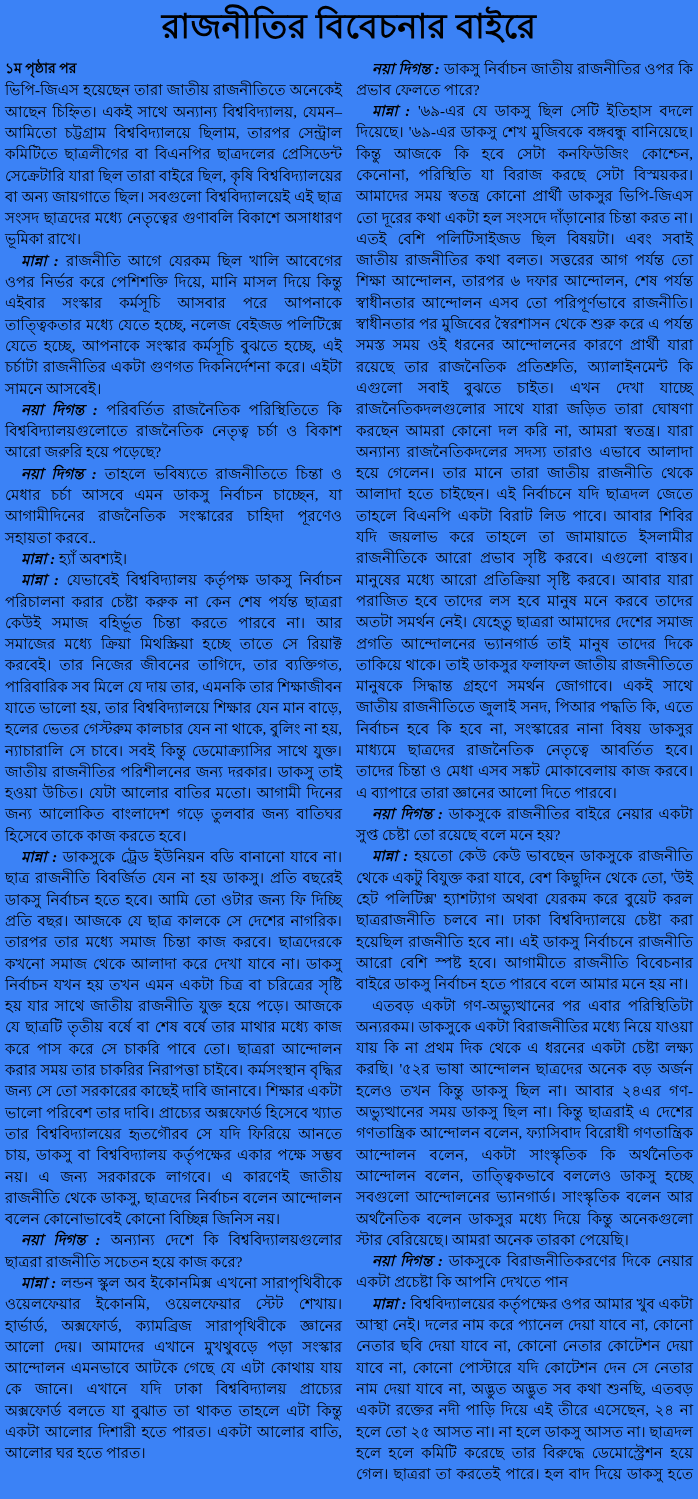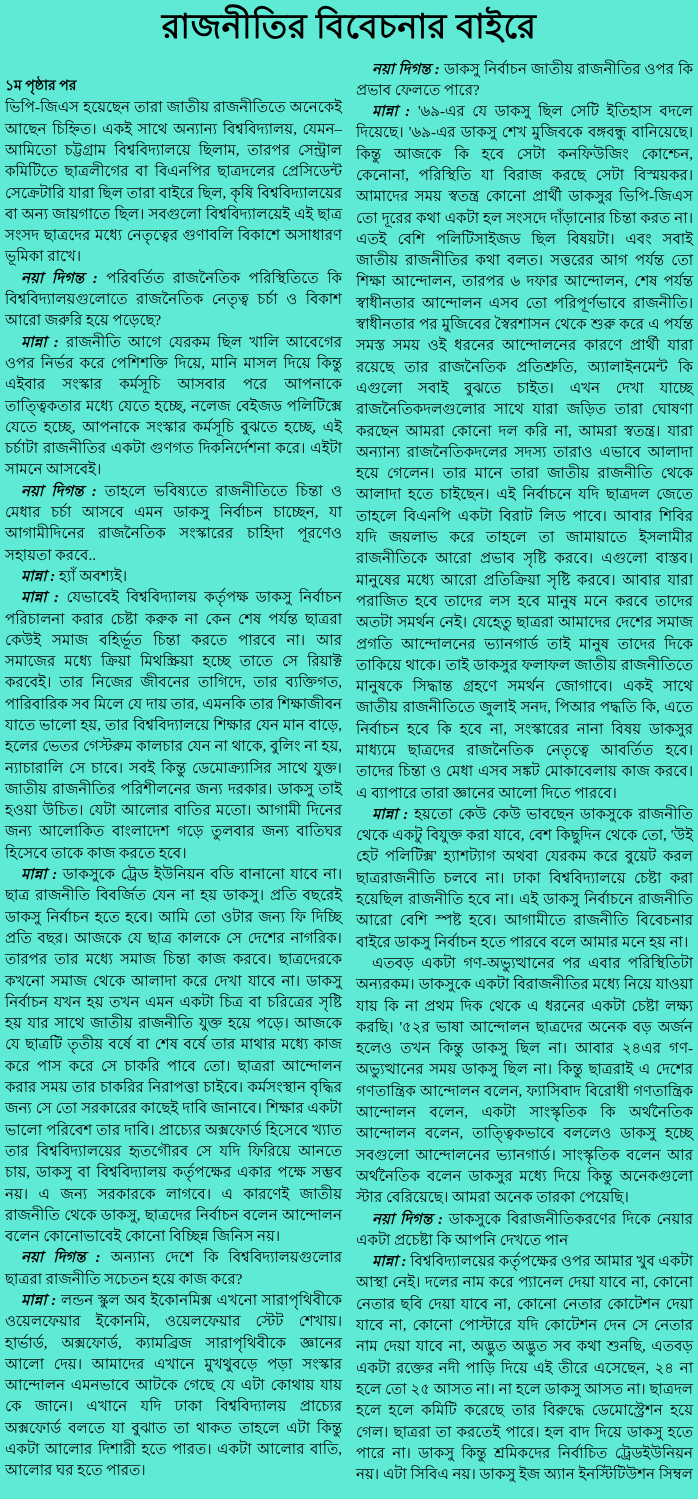--- a/index.html
+++ b/index.html
@@ -5,21 +5,21 @@
   html, body {
     margin: 0;
     padding: 0;
     background: #ffffff;
   }
   .page {
     position: relative;
     width: 698px;
     height: 1499px;
     box-sizing: border-box;
-    background: #5eead4;
+    background: #3b82f6;
     color: #000000;
     font-family: "Liberation Serif", "DejaVu Serif", serif;
     overflow: hidden;
   }
   .title {
     margin: 6px 0 10px 0;
     padding: 0;
     text-align: center;
     font-size: 34px;
     line-height: 1.25;
@@ -33,21 +33,21 @@
     height: 1432px;
     padding: 0 5px;
     font-size: 15px;
     line-height: 1.42;
     text-align: justify;
     text-justify: inter-word;
   }
   .cont-note {
     font-weight: 700;
     font-size: 14px;
-    margin: 17px 0 2px 0;
+    margin: 0 0 2px 0;
   }
   p.para {
     margin: 0;
     padding: 0;
   }
   p.para.indent {
     text-indent: 16px;
   }
   .speaker {
     font-weight: 700;
@@ -56,29 +56,30 @@
 </style>
 </head>
 <body>
 
 <div class="page">
   <h1 class="title">রাজনীতির বিবেচনার বাইরে</h1>
   <div class="body-cols">
     <div class="cont-note">১ম পৃষ্ঠার পর</div>
     <div id="article-flow">
         <p class="para">ভিপি-জিএস হয়েছেন তারা জাতীয় রাজনীতিতে অনেকেই আছেন চিহ্নিত। একই সাথে অন্যান্য বিশ্ববিদ্যালয়, যেমন– আমিতো চট্টগ্রাম বিশ্ববিদ্যালয়ে ছিলাম, তারপর সেন্ট্রাল কমিটিতে ছাত্রলীগের বা বিএনপির ছাত্রদলের প্রেসিডেন্ট সেক্রেটারি যারা ছিল তারা বাইরে ছিল, কৃষি বিশ্ববিদ্যালয়ের বা অন্য জায়গাতে ছিল। সবগুলো বিশ্ববিদ্যালয়েই এই ছাত্র সংসদ ছাত্রদের মধ্যে নেতৃত্বের গুণাবলি বিকাশে অসাধারণ ভূমিকা রাখে।</p>
+        <p class="para indent"><span class="speaker">মান্না : </span>রাজনীতি আগে যেরকম ছিল খালি আবেগের ওপর নির্ভর করে পেশিশক্তি দিয়ে, মানি মাসল দিয়ে কিন্তু এইবার সংস্কার কর্মসূচি আসবার পরে আপনাকে তাত্ত্বিকতার মধ্যে যেতে হচ্ছে, নলেজ বেইজড পলিটিক্সে যেতে হচ্ছে, আপনাকে সংস্কার কর্মসূচি বুঝতে হচ্ছে, এই চর্চাটা রাজনীতির একটা গুণগত দিকনির্দেশনা করে। এইটা সামনে আসবেই।</p>
         <p class="para indent"><span class="speaker">নয়া দিগন্ত : </span>পরিবর্তিত রাজনৈতিক পরিস্থিতিতে কি বিশ্ববিদ্যালয়গুলোতে রাজনৈতিক নেতৃত্ব চর্চা ও বিকাশ আরো জরুরি হয়ে পড়েছে?</p>
-        <p class="para indent"><span class="speaker">মান্না : </span>রাজনীতি আগে যেরকম ছিল খালি আবেগের ওপর নির্ভর করে পেশিশক্তি দিয়ে, মানি মাসল দিয়ে কিন্তু এইবার সংস্কার কর্মসূচি আসবার পরে আপনাকে তাত্ত্বিকতার মধ্যে যেতে হচ্ছে, নলেজ বেইজড পলিটিক্সে যেতে হচ্ছে, আপনাকে সংস্কার কর্মসূচি বুঝতে হচ্ছে, এই চর্চাটা রাজনীতির একটা গুণগত দিকনির্দেশনা করে। এইটা সামনে আসবেই।</p>
         <p class="para indent"><span class="speaker">নয়া দিগন্ত : </span>তাহলে ভবিষ্যতে রাজনীতিতে চিন্তা ও মেধার চর্চা আসবে এমন ডাকসু নির্বাচন চাচ্ছেন, যা আগামীদিনের রাজনৈতিক সংস্কারের চাহিদা পূরণেও সহায়তা করবে..</p>
         <p class="para indent"><span class="speaker">মান্না : </span>হ্যাঁ অবশ্যই।</p>
         <p class="para indent"><span class="speaker">মান্না : </span>যেভাবেই বিশ্ববিদ্যালয় কর্তৃপক্ষ ডাকসু নির্বাচন পরিচালনা করার চেষ্টা করুক না কেন শেষ পর্যন্ত ছাত্ররা কেউই সমাজ বহির্ভূত চিন্তা করতে পারবে না। আর সমাজের মধ্যে ক্রিয়া মিথস্ক্রিয়া হচ্ছে তাতে সে রিয়াক্ট করবেই। তার নিজের জীবনের তাগিদে, তার ব্যক্তিগত, পারিবারিক সব মিলে যে দায় তার, এমনকি তার শিক্ষাজীবন যাতে ভালো হয়, তার বিশ্ববিদ্যালয়ে শিক্ষার যেন মান বাড়ে, হলের ভেতর গেস্টরুম কালচার যেন না থাকে, বুলিং না হয়, ন্যাচারালি সে চাবে। সবই কিন্তু ডেমোক্র্যাসির সাথে যুক্ত। জাতীয় রাজনীতির পরিশীলনের জন্য দরকার। ডাকসু তাই হওয়া উচিত। যেটা আলোর বাতির মতো। আগামী দিনের জন্য আলোকিত বাংলাদেশ গড়ে তুলবার জন্য বাতিঘর হিসেবে তাকে কাজ করতে হবে।</p>
         <p class="para indent"><span class="speaker">মান্না : </span>ডাকসুকে ট্রেড ইউনিয়ন বডি বানানো যাবে না। ছাত্র রাজনীতি বিবর্জিত যেন না হয় ডাকসু। প্রতি বছরেই ডাকসু নির্বাচন হতে হবে। আমি তো ওটার জন্য ফি দিচ্ছি প্রতি বছর। আজকে যে ছাত্র কালকে সে দেশের নাগরিক। তারপর তার মধ্যে সমাজ চিন্তা কাজ করবে। ছাত্রদেরকে কখনো সমাজ থেকে আলাদা করে দেখা যাবে না। ডাকসু নির্বাচন যখন হয় তখন এমন একটা চিত্র বা চরিত্রের সৃষ্টি হয় যার সাথে জাতীয় রাজনীতি যুক্ত হয়ে পড়ে। আজকে যে ছাত্রটি তৃতীয় বর্ষে বা শেষ বর্ষে তার মাথার মধ্যে কাজ করে পাস করে সে চাকরি পাবে তো। ছাত্ররা আন্দোলন করার সময় তার চাকরির নিরাপত্তা চাইবে। কর্মসংস্থান বৃদ্ধির জন্য সে তো সরকারের কাছেই দাবি জানাবে। শিক্ষার একটা ভালো পরিবেশ তার দাবি। প্রাচ্যের অক্সফোর্ড হিসেবে খ্যাত তার বিশ্ববিদ্যালয়ের হৃতগৌরব সে যদি ফিরিয়ে আনতে চায়, ডাকসু বা বিশ্ববিদ্যালয় কর্তৃপক্ষের একার পক্ষে সম্ভব নয়। এ জন্য সরকারকে লাগবে। এ কারণেই জাতীয় রাজনীতি থেকে ডাকসু, ছাত্রদের নির্বাচন বলেন আন্দোলন বলেন কোনোভাবেই কোনো বিচ্ছিন্ন জিনিস নয়।</p>
         <p class="para indent"><span class="speaker">নয়া দিগন্ত : </span>অন্যান্য দেশে কি বিশ্ববিদ্যালয়গুলোর ছাত্ররা রাজনীতি সচেতন হয়ে কাজ করে?</p>
         <p class="para indent"><span class="speaker">মান্না : </span>লন্ডন স্কুল অব ইকোনমিক্স এখনো সারাপৃথিবীকে ওয়েলফেয়ার ইকোনমি, ওয়েলফেয়ার স্টেট শেখায়। হার্ভার্ড, অক্সফোর্ড, ক্যামব্রিজ সারাপৃথিবীকে জ্ঞানের আলো দেয়। আমাদের এখানে মুখথুবড়ে পড়া সংস্কার আন্দোলন এমনভাবে আটকে গেছে যে এটা কোথায় যায় কে জানে। এখানে যদি ঢাকা বিশ্ববিদ্যালয় প্রাচ্যের অক্সফোর্ড বলতে যা বুঝাত তা থাকত তাহলে এটা কিন্তু একটা আলোর দিশারী হতে পারত। একটা আলোর বাতি, আলোর ঘর হতে পারত।</p>
         <p class="para indent"><span class="speaker">নয়া দিগন্ত : </span>ডাকসু নির্বাচন জাতীয় রাজনীতির ওপর কি প্রভাব ফেলতে পারে?</p>
         <p class="para indent"><span class="speaker">মান্না : </span>'৬৯-এর যে ডাকসু ছিল সেটি ইতিহাস বদলে দিয়েছে। '৬৯-এর ডাকসু শেখ মুজিবকে বঙ্গবন্ধু বানিয়েছে। কিন্তু আজকে কি হবে সেটা কনফিউজিং কোশ্চেন, কেনোনা, পরিস্থিতি যা বিরাজ করছে সেটা বিস্ময়কর। আমাদের সময় স্বতন্ত্র কোনো প্রার্থী ডাকসুর ভিপি-জিএস তো দূরের কথা একটা হল সংসদে দাঁড়ানোর চিন্তা করত না। এতই বেশি পলিটিসাইজড ছিল বিষয়টা। এবং সবাই জাতীয় রাজনীতির কথা বলত। সত্তরের আগ পর্যন্ত তো শিক্ষা আন্দোলন, তারপর ৬ দফার আন্দোলন, শেষ পর্যন্ত স্বাধীনতার আন্দোলন এসব তো পরিপূর্ণভাবে রাজনীতি। স্বাধীনতার পর মুজিবের স্বৈরশাসন থেকে শুরু করে এ পর্যন্ত সমস্ত সময় ওই ধরনের আন্দোলনের কারণে প্রার্থী যারা রয়েছে তার রাজনৈতিক প্রতিশ্রুতি, অ্যালাইনমেন্ট কি এগুলো সবাই বুঝতে চাইত। এখন দেখা যাচ্ছে রাজনৈতিকদলগুলোর সাথে যারা জড়িত তারা ঘোষণা করছেন আমরা কোনো দল করি না, আমরা স্বতন্ত্র। যারা অন্যান্য রাজনৈতিকদলের সদস্য তারাও এভাবে আলাদা হয়ে গেলেন। তার মানে তারা জাতীয় রাজনীতি থেকে আলাদা হতে চাইছেন। এই নির্বাচনে যদি ছাত্রদল জেতে তাহলে বিএনপি একটা বিরাট লিড পাবে। আবার শিবির যদি জয়লাভ করে তাহলে তা জামায়াতে ইসলামীর রাজনীতিকে আরো প্রভাব সৃষ্টি করবে। এগুলো বাস্তব। মানুষের মধ্যে আরো প্রতিক্রিয়া সৃষ্টি করবে। আবার যারা পরাজিত হবে তাদের লস হবে মানুষ মনে করবে তাদের অতটা সমর্থন নেই। যেহেতু ছাত্ররা আমাদের দেশের সমাজ প্রগতি আন্দোলনের ভ্যানগার্ড তাই মানুষ তাদের দিকে তাকিয়ে থাকে। তাই ডাকসুর ফলাফল জাতীয় রাজনীতিতে মানুষকে সিদ্ধান্ত গ্রহণে সমর্থন জোগাবে। একই সাথে জাতীয় রাজনীতিতে জুলাই সনদ, পিআর পদ্ধতি কি, এতে নির্বাচন হবে কি হবে না, সংস্কারের নানা বিষয় ডাকসুর মাধ্যমে ছাত্রদের রাজনৈতিক নেতৃত্বে আবর্তিত হবে। তাদের চিন্তা ও মেধা এসব সঙ্কট মোকাবেলায় কাজ করবে। এ ব্যাপারে তারা জ্ঞানের আলো দিতে পারবে।</p>
+        <p class="para indent"><span class="speaker">নয়া দিগন্ত : </span>ডাকসুকে রাজনীতির বাইরে নেয়ার একটা সুপ্ত চেষ্টা তো রয়েছে বলে মনে হয়?</p>
         <p class="para indent"><span class="speaker">মান্না : </span>হয়তো কেউ কেউ ভাবছেন ডাকসুকে রাজনীতি থেকে একটু বিযুক্ত করা যাবে, বেশ কিছুদিন থেকে তো, 'উই হেট পলিটিক্স' হ্যাশট্যাগ অথবা যেরকম করে বুয়েট করল ছাত্ররাজনীতি চলবে না। ঢাকা বিশ্ববিদ্যালয়ে চেষ্টা করা হয়েছিল রাজনীতি হবে না। এই ডাকসু নির্বাচনে রাজনীতি আরো বেশি স্পষ্ট হবে। আগামীতে রাজনীতি বিবেচনার বাইরে ডাকসু নির্বাচন হতে পারবে বলে আমার মনে হয় না।</p>
         <p class="para indent">এতবড় একটা গণ-অভ্যুত্থানের পর এবার পরিস্থিতিটা অন্যরকম। ডাকসুকে একটা বিরাজনীতির মধ্যে নিয়ে যাওয়া যায় কি না প্রথম দিক থেকে এ ধরনের একটা চেষ্টা লক্ষ্য করছি। '৫২র ভাষা আন্দোলন ছাত্রদের অনেক বড় অর্জন হলেও তখন কিন্তু ডাকসু ছিল না। আবার ২৪এর গণ-অভ্যুত্থানের সময় ডাকসু ছিল না। কিন্তু ছাত্ররাই এ দেশের গণতান্ত্রিক আন্দোলন বলেন, ফ্যাসিবাদ বিরোধী গণতান্ত্রিক আন্দোলন বলেন, একটা সাংস্কৃতিক কি অর্থনৈতিক আন্দোলন বলেন, তাত্ত্বিকভাবে বললেও ডাকসু হচ্ছে সবগুলো আন্দোলনের ভ্যানগার্ড। সাংস্কৃতিক বলেন আর অর্থনৈতিক বলেন ডাকসুর মধ্যে দিয়ে কিন্তু অনেকগুলো স্টার বেরিয়েছে। আমরা অনেক তারকা পেয়েছি।</p>
         <p class="para indent"><span class="speaker">নয়া দিগন্ত : </span>ডাকসুকে বিরাজনীতিকরণের দিকে নেয়ার একটা প্রচেষ্টা কি আপনি দেখতে পান</p>
         <p class="para indent"><span class="speaker">মান্না : </span>বিশ্ববিদ্যালয়ের কর্তৃপক্ষের ওপর আমার খুব একটা আস্থা নেই। দলের নাম করে প্যানেল দেয়া যাবে না, কোনো নেতার ছবি দেয়া যাবে না, কোনো নেতার কোটেশন দেয়া যাবে না, কোনো পোস্টারে যদি কোটেশন দেন সে নেতার নাম দেয়া যাবে না, অদ্ভুত অদ্ভুত সব কথা শুনছি, এতবড় একটা রক্তের নদী পাড়ি দিয়ে এই তীরে এসেছেন, ২৪ না হলে তো ২৫ আসত না। না হলে ডাকসু আসত না। ছাত্রদল হলে হলে কমিটি করেছে তার বিরুদ্ধে ডেমোস্ট্রেশন হয়ে গেল। ছাত্ররা তা করতেই পারে। হল বাদ দিয়ে ডাকসু হতে পারে না। ডাকসু কিন্তু শ্রমিকদের নির্বাচিত ট্রেডইউনিয়ন নয়। এটা সিবিএ নয়। ডাকসু ইজ অ্যান ইনস্টিটিউশন সিম্বল অব বাঙালিদের, বাংলাদেশের মানুষের আন্দোলনের ফ্যাসিবাদের বিরুদ্ধে লড়াইয়ের প্রতীক।</p>
       </div>
   </div>
 </div>
 
 </body></html>

